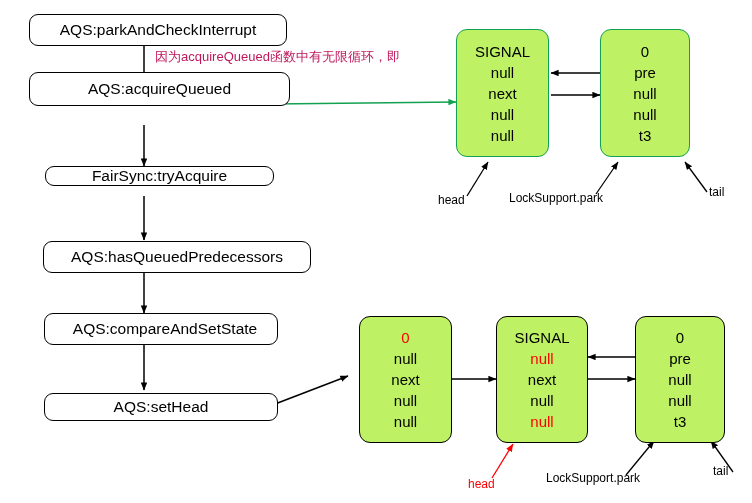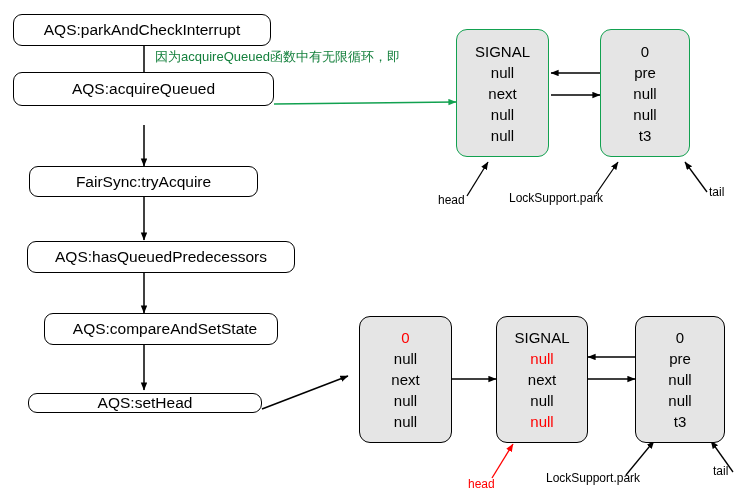--- a/index.html
+++ b/index.html
@@ -30,28 +30,29 @@
     border: 1.4px solid #000000;
     border-radius: 9px;
     background: #ffffff;
     display: flex;
     align-items: center;
     justify-content: center;
     color: #000000;
     font-size: 15.5px;
     line-height: 1;
     white-space: nowrap;
+    margin-left: 16px;
   }
   
   .node {
     position: absolute;
     box-sizing: border-box;
     border: 1.4px solid #000000;
     border-radius: 11px;
-    background: #e5e5e5;
+    background: #bef264;
     display: flex;
     flex-direction: column;
     align-items: center;
     justify-content: center;
     padding: 4px 0;
   }
   .node.green { border-color: #12a150; }
   .node .cell {
     font-size: 15px;
     line-height: 21px;
@@ -67,21 +68,21 @@
     line-height: 1;
     color: #000000;
     white-space: nowrap;
   }
   .lbl.red { color: #ff0000; }
   
   .annot {
     position: absolute;
     font-size: 13px;
     line-height: 16px;
-    color: #15803d;
+    color: #be185d;
     white-space: nowrap;
   }
   .annot div { }
 </style>
 </head>
 <body>
 
 <div id="canvas">
 
   <svg class="layer" viewBox="0 0 752 503">
@@ -134,33 +135,33 @@
   </svg>
 
   <div class="pill" style="left:13px; top:14px; width:258px; height:32px;">
     <span>AQS:parkAndCheckInterrupt</span>
   </div>
 
   <div class="pill" style="left:13px; top:72px; width:261px; height:34px;">
     <span>AQS:acquireQueued</span>
   </div>
 
-  <div class="pill" style="left:29px; top:166px; width:229px; height:31px;">
+  <div class="pill" style="left:29px; top:166px; width:229px; height:20px;">
     <span>FairSync:tryAcquire</span>
   </div>
 
   <div class="pill" style="left:27px; top:241px; width:268px; height:32px;">
     <span>AQS:hasQueuedPredecessors</span>
   </div>
 
-  <div class="pill" style="left:44px; top:313px; width:234px; height:32px;padding-left:8px;">
+  <div class="pill" style="left:28px; top:313px; width:234px; height:32px;padding-left:8px;">
     <span>AQS:compareAndSetState</span>
   </div>
 
-  <div class="pill" style="left:28px; top:393px; width:234px; height:20px;">
+  <div class="pill" style="left:28px; top:393px; width:234px; height:28px;">
     <span>AQS:setHead</span>
   </div>
 
   <div class="annot" style="left:155px; top:49px;">
     <div>因为acquireQueued函数中有无限循环，即</div>
   </div>
 
   <div class="node green" style="left:456px; top:29px; width:93px; height:128px;">
     <div class="cell">SIGNAL</div>
     <div class="cell">null</div>

